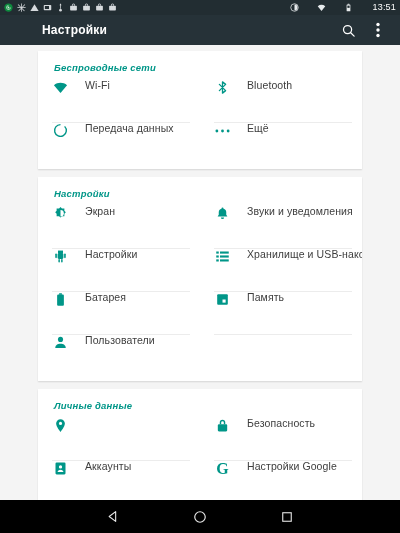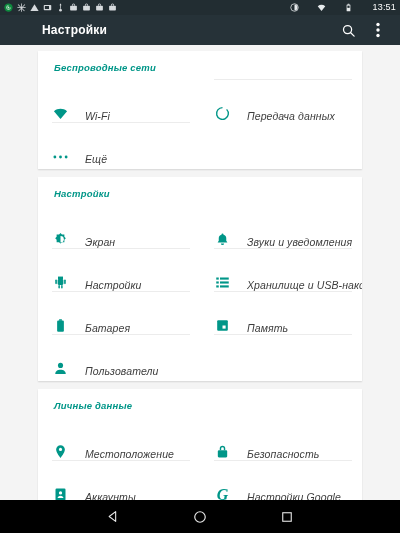--- a/index.html
+++ b/index.html
@@ -110,26 +110,25 @@
   }
   .grid {
     display: flex;
     flex-wrap: wrap;
   }
   .cell {
     width: 50%;
     box-sizing: border-box;
     height: 43px;
     display: flex;
-    align-items: flex-end;
+    align-items: flex-start;
     padding-left: 14px;
     position: relative;
     cursor: pointer;
     overflow: hidden;
-    font-style: italic;
   }
   .cell.empty { cursor: default; }
   .cell.divider::before {
     content: "";
     position: absolute;
     top: 0;
     left: 14px;
     right: 10px;
     height: 1px;
     background: #ececec;
@@ -272,20 +271,28 @@
 
         <div class="cell">
           <span class="cell-icon">
             <svg width="15" height="15" viewBox="0 0 24 24" fill="#009688">
                 <path d="M1.5 8.2C4.6 5.7 8.2 4.4 12 4.4s7.4 1.3 10.5 3.8L12 20.8z"></path>
               </svg>
           </span>
           <span class="cell-label">Wi-Fi</span>
         </div>
 
+        <div class="cell">
+          <span class="cell-icon">
+            <svg width="15" height="15" viewBox="0 0 24 24" fill="none" stroke="#009688" stroke-width="2.1" stroke-linejoin="round" stroke-linecap="round">
+              <path d="M7 7l10 10-5 4V3l5 4L7 17"></path>
+            </svg>
+          </span>
+          <span class="cell-label">Bluetooth</span>
+        </div>
 
         <div class="cell divider">
           <span class="cell-icon">
             <svg width="15" height="15" viewBox="0 0 24 24" fill="none" stroke="#009688" stroke-width="2.2">
               <path d="M12 2.6a9.4 9.4 0 1 0 6.6 2.8"></path>
             </svg>
           </span>
           <span class="cell-label">Передача данных</span>
         </div>
 
@@ -392,21 +399,20 @@
       <div class="card-header">Личные данные</div>
       <div class="grid">
 
         <div class="cell">
           <span class="cell-icon">
             <svg width="15" height="15" viewBox="0 0 24 24" fill="#009688">
               <path d="M12 1.8a7 7 0 0 0-7 7c0 5.2 7 13.4 7 13.4s7-8.2 7-13.4a7 7 0 0 0-7-7z"></path>
               <circle cx="12" cy="8.6" r="2.5" fill="#ffffff"></circle>
             </svg>
           </span>
-          <span class="cell-label">Местоположение</span>
         </div>
 
         <div class="cell">
           <span class="cell-icon">
             <svg width="15" height="15" viewBox="0 0 24 24" fill="#009688">
               <rect x="4.5" y="10" width="15" height="11.5" rx="1.8"></rect>
               <path d="M7.6 10V7.2a4.4 4.4 0 0 1 8.8 0V10h-2.3V7.2a2.1 2.1 0 0 0-4.2 0V10z"></path>
             </svg>
           </span>
           <span class="cell-label">Безопасность</span>

